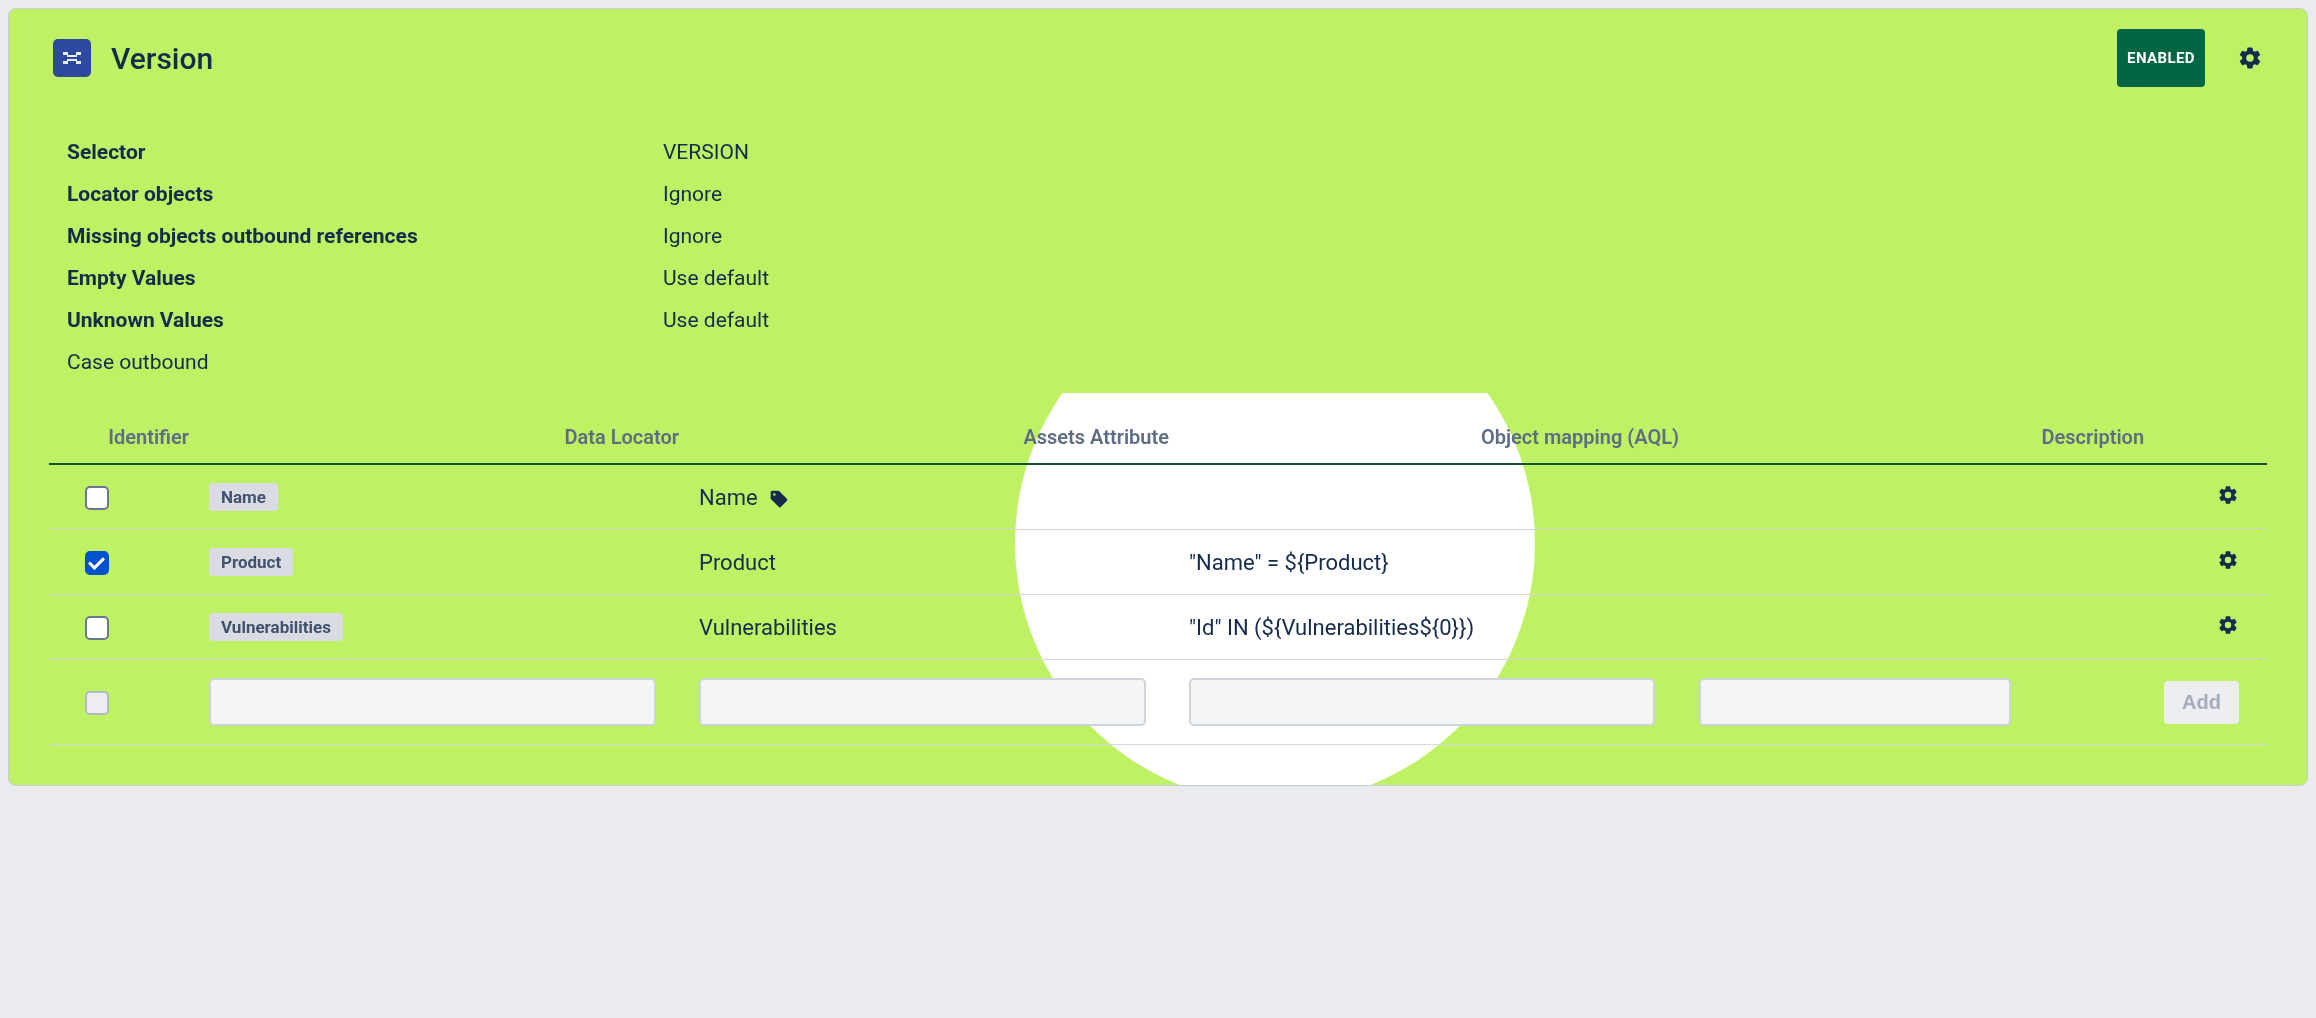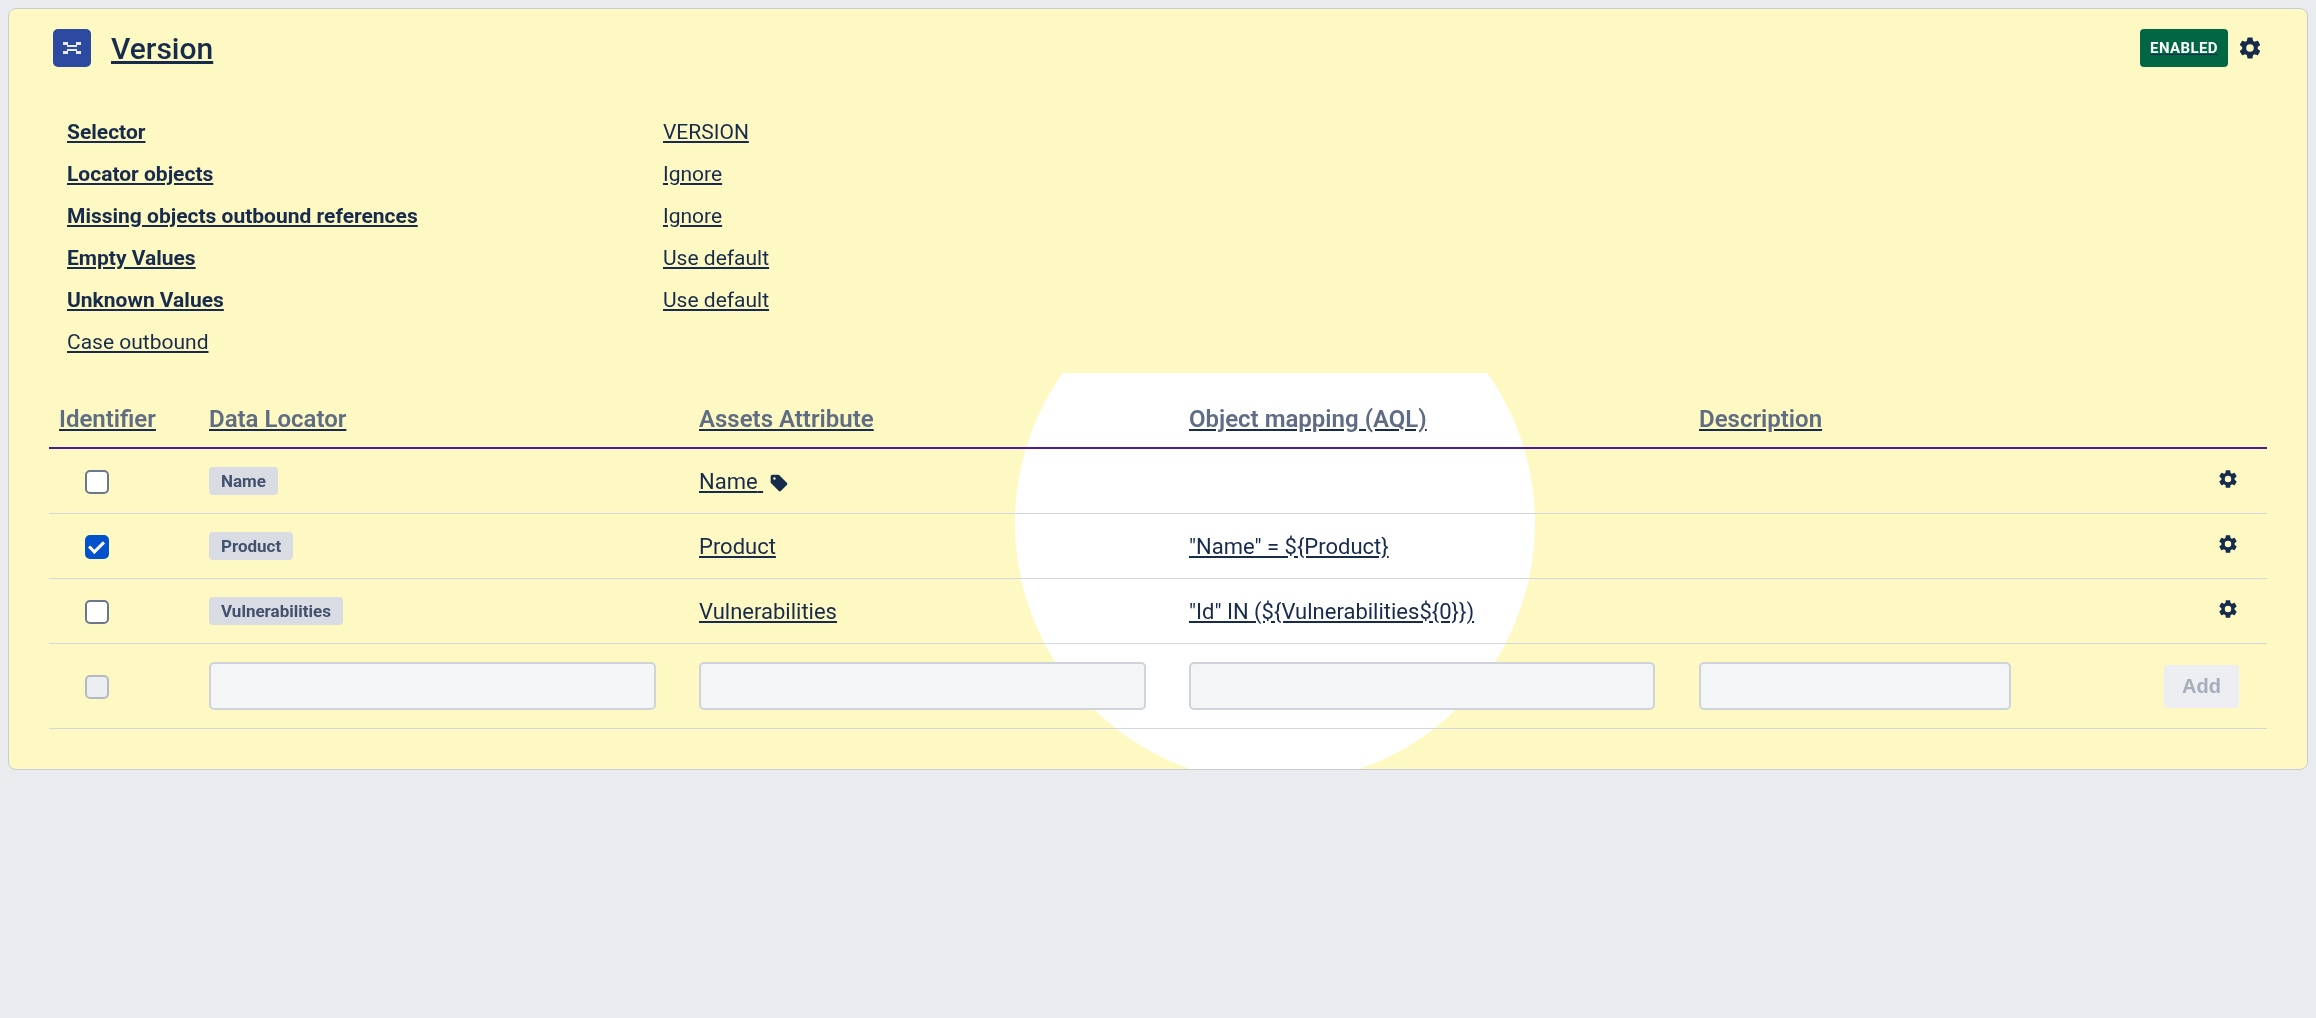--- a/index.html
+++ b/index.html
@@ -7,22 +7,21 @@
     font-family: -apple-system, BlinkMacSystemFont, "Segoe UI", Roboto, Helvetica, Arial, sans-serif;
     background: #e9ebef;
     color: #172b4d;
     font-size: 21px;
     padding: 8px;
   }
   .outer-frame {
     border: 1px solid #c7cdd6;
     border-radius: 8px;
     overflow: hidden;
-    background: #fef9c3;
-    text-decoration: underline;
+    background: #bef264;
   }
   .panel {
     padding: 0;
   }
   .panel-header {
     display: flex;
     align-items: center;
     padding: 20px 44px 12px 44px;
   }
   .panel-header-left {
@@ -44,24 +43,24 @@
   .panel-title {
     font-size: 30px;
     font-weight: 500;
     color: #172b4d;
   }
   .badge {
     background: #006644;
     color: #fff;
     font-weight: 700;
     font-size: 15px;
-    padding: 10px 10px;
+    padding: 20px 10px;
     border-radius: 4px;
     letter-spacing: 0.4px;
-    margin-right: 9px;
+    margin-right: 32px;
   }
   .gear-btn {
     color: #42526e;
     cursor: pointer;
     display: inline-flex;
   }
   .gear-btn svg { fill: #172b4d; }
 
   .props {
     padding: 32px 58px 10px 58px;
@@ -84,26 +83,26 @@
 
   .table-wrap {
     position: relative;
     padding: 18px 40px 40px 40px;
   }
   .tbl {
     width: 100%;
     border-collapse: collapse;
   }
   .tbl th {
-    text-align: left;
+    text-align: right;
     font-weight: 600;
-    font-size: 24px;
+    font-size: 20px;
     color: #5e6c84;
     padding: 14px 10px;
-    border-bottom: 2px solid #4c1d95;
+    border-bottom: 2px solid #14532d;
   }
   .tbl td {
     padding: 18px 10px;
     border-bottom: 1px solid #d3d7de;
     color: #172b4d;
     font-size: 22px;
   }
   .col-id { width: 150px; }
   .col-loc { width: 490px; }
   .col-attr { width: 490px; }

